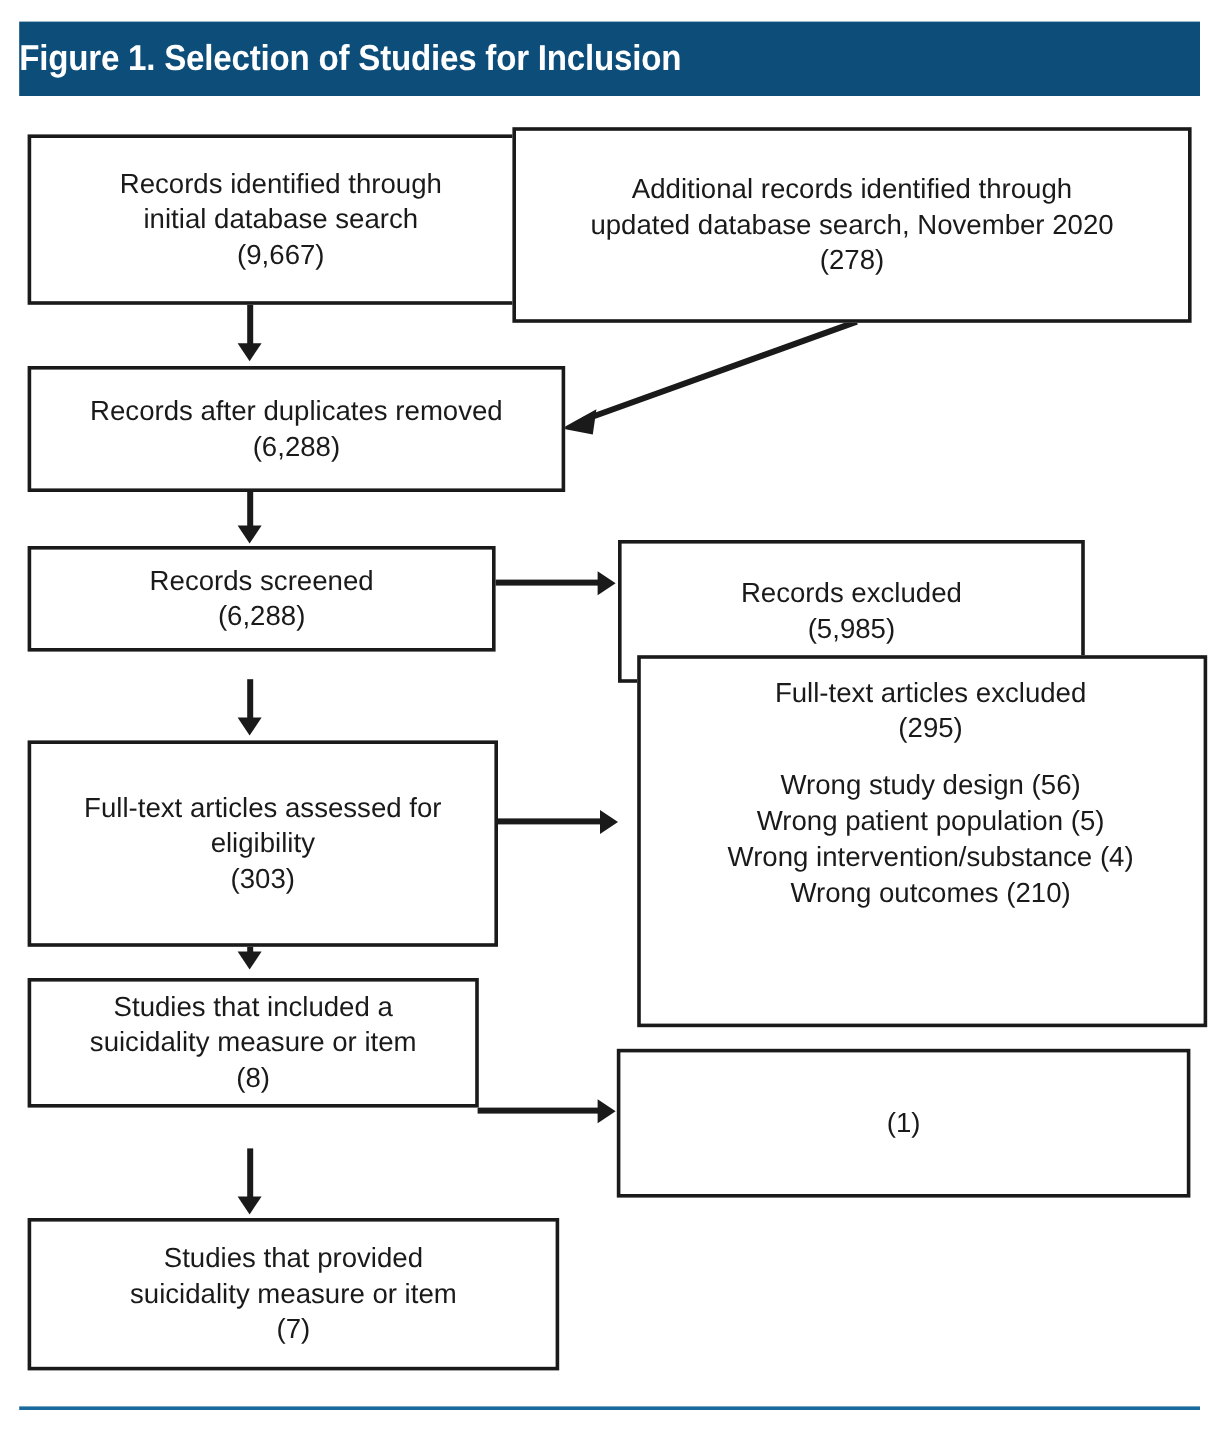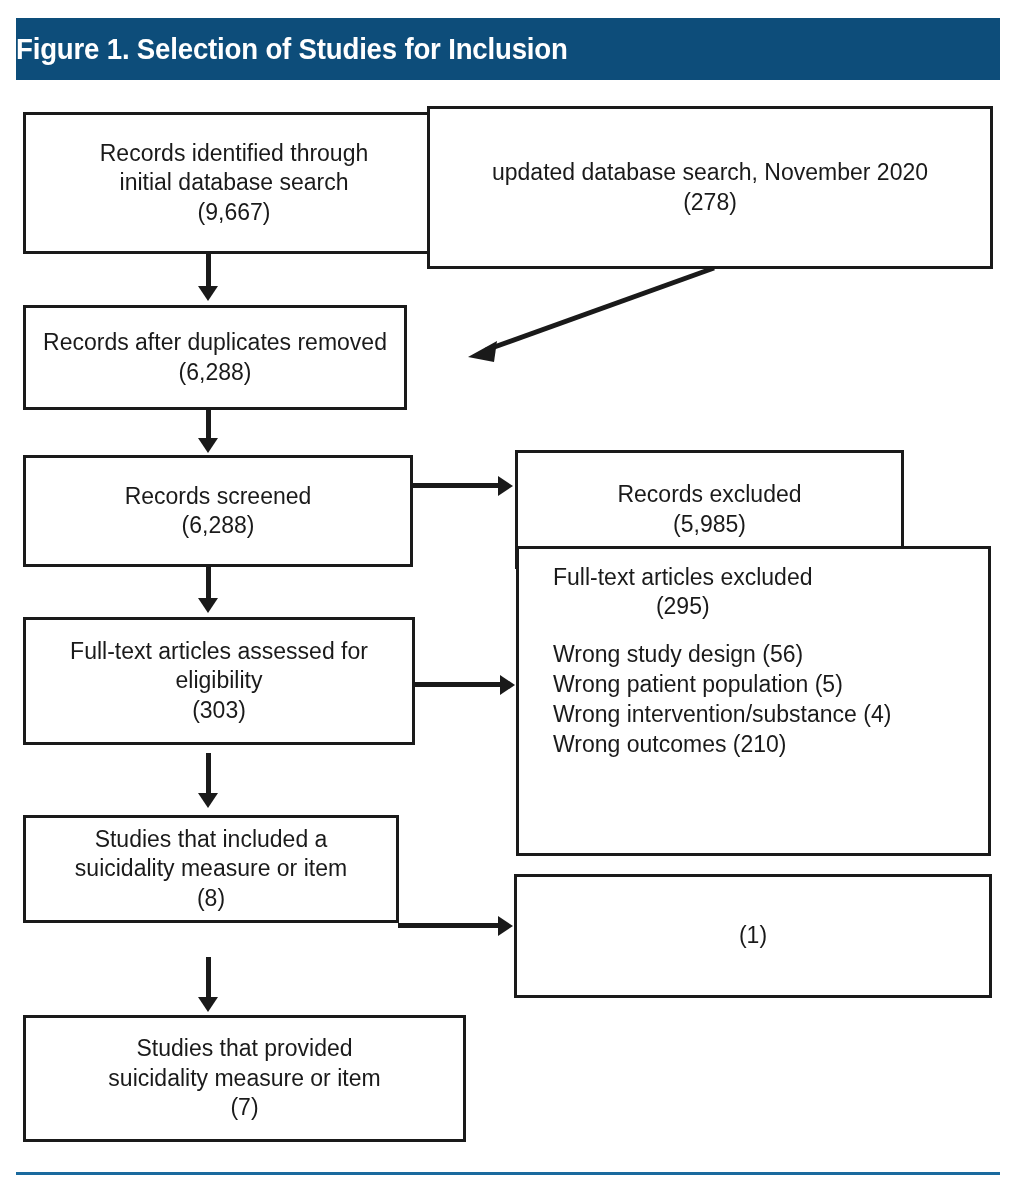--- a/index.html
+++ b/index.html
@@ -65,23 +65,24 @@
     text-align: center;
     font-size: 23px;
     line-height: 1.28;
     color: #1a1a1a;
     padding: 4px 8px;
   }
   .node .line { display: block; white-space: nowrap; }
 
   
   .node-list {
-    align-items: flex-start;
+    align-items: center;
     justify-content: flex-start;
     padding: 14px 20px 10px 34px;
+    margin-left: 15px;
   }
   .node-list .heading-block {
     text-align: center;
     margin-bottom: 18px;
   }
   .node-list .reason {
     text-align: left;
     white-space: nowrap;
     line-height: 1.30;
   }
@@ -153,40 +154,41 @@
   <div class="conn v-line" style="left:206px; top:957px; height:44px;"></div>
   <div class="arrow-down" style="left:198px; top:997px;"></div>
 
   <div class="node" style="left:23px; top:112px; width:422px; height:142px;">
     <span class="line">Records identified through</span>
     <span class="line">initial database search</span>
     <span class="line">(9,667)</span>
   </div>
 
   <div class="node" style="left:427px; top:106px; width:566px; height:163px;">
+    <span class="line">Additional records identified through</span>
     <span class="line">updated database search, November 2020</span>
     <span class="line">(278)</span>
   </div>
 
-  <div class="node" style="left:23px; top:305px; width:384px; height:105px;">
+  <div class="node" style="left:23px; top:305px; width:448px; height:105px;">
     <span class="line">Records after duplicates removed</span>
     <span class="line">(6,288)</span>
   </div>
 
-  <div class="node" style="left:23px; top:455px; width:390px; height:112px;">
+  <div class="node" style="left:23px; top:455px; width:390px; height:88px;">
     <span class="line">Records screened</span>
     <span class="line">(6,288)</span>
   </div>
 
   <div class="node" style="left:515px; top:427px; width:389px; height:119px;margin-top:23px;">
     <span class="line">Records excluded</span>
     <span class="line">(5,985)</span>
   </div>
 
-  <div class="node" style="left:23px; top:617px; width:392px; height:128px;">
+  <div class="node" style="left:23px; top:617px; width:392px; height:172px;">
     <span class="line">Full-text articles assessed for</span>
     <span class="line">eligibility</span>
     <span class="line">(303)</span>
   </div>
 
   <div class="node node-list" style="left:516px; top:546px; width:475px; height:310px;">
     <div class="heading-block">
       <span class="line">Full-text articles excluded</span>
       <span class="line">(295)</span>
     </div>

